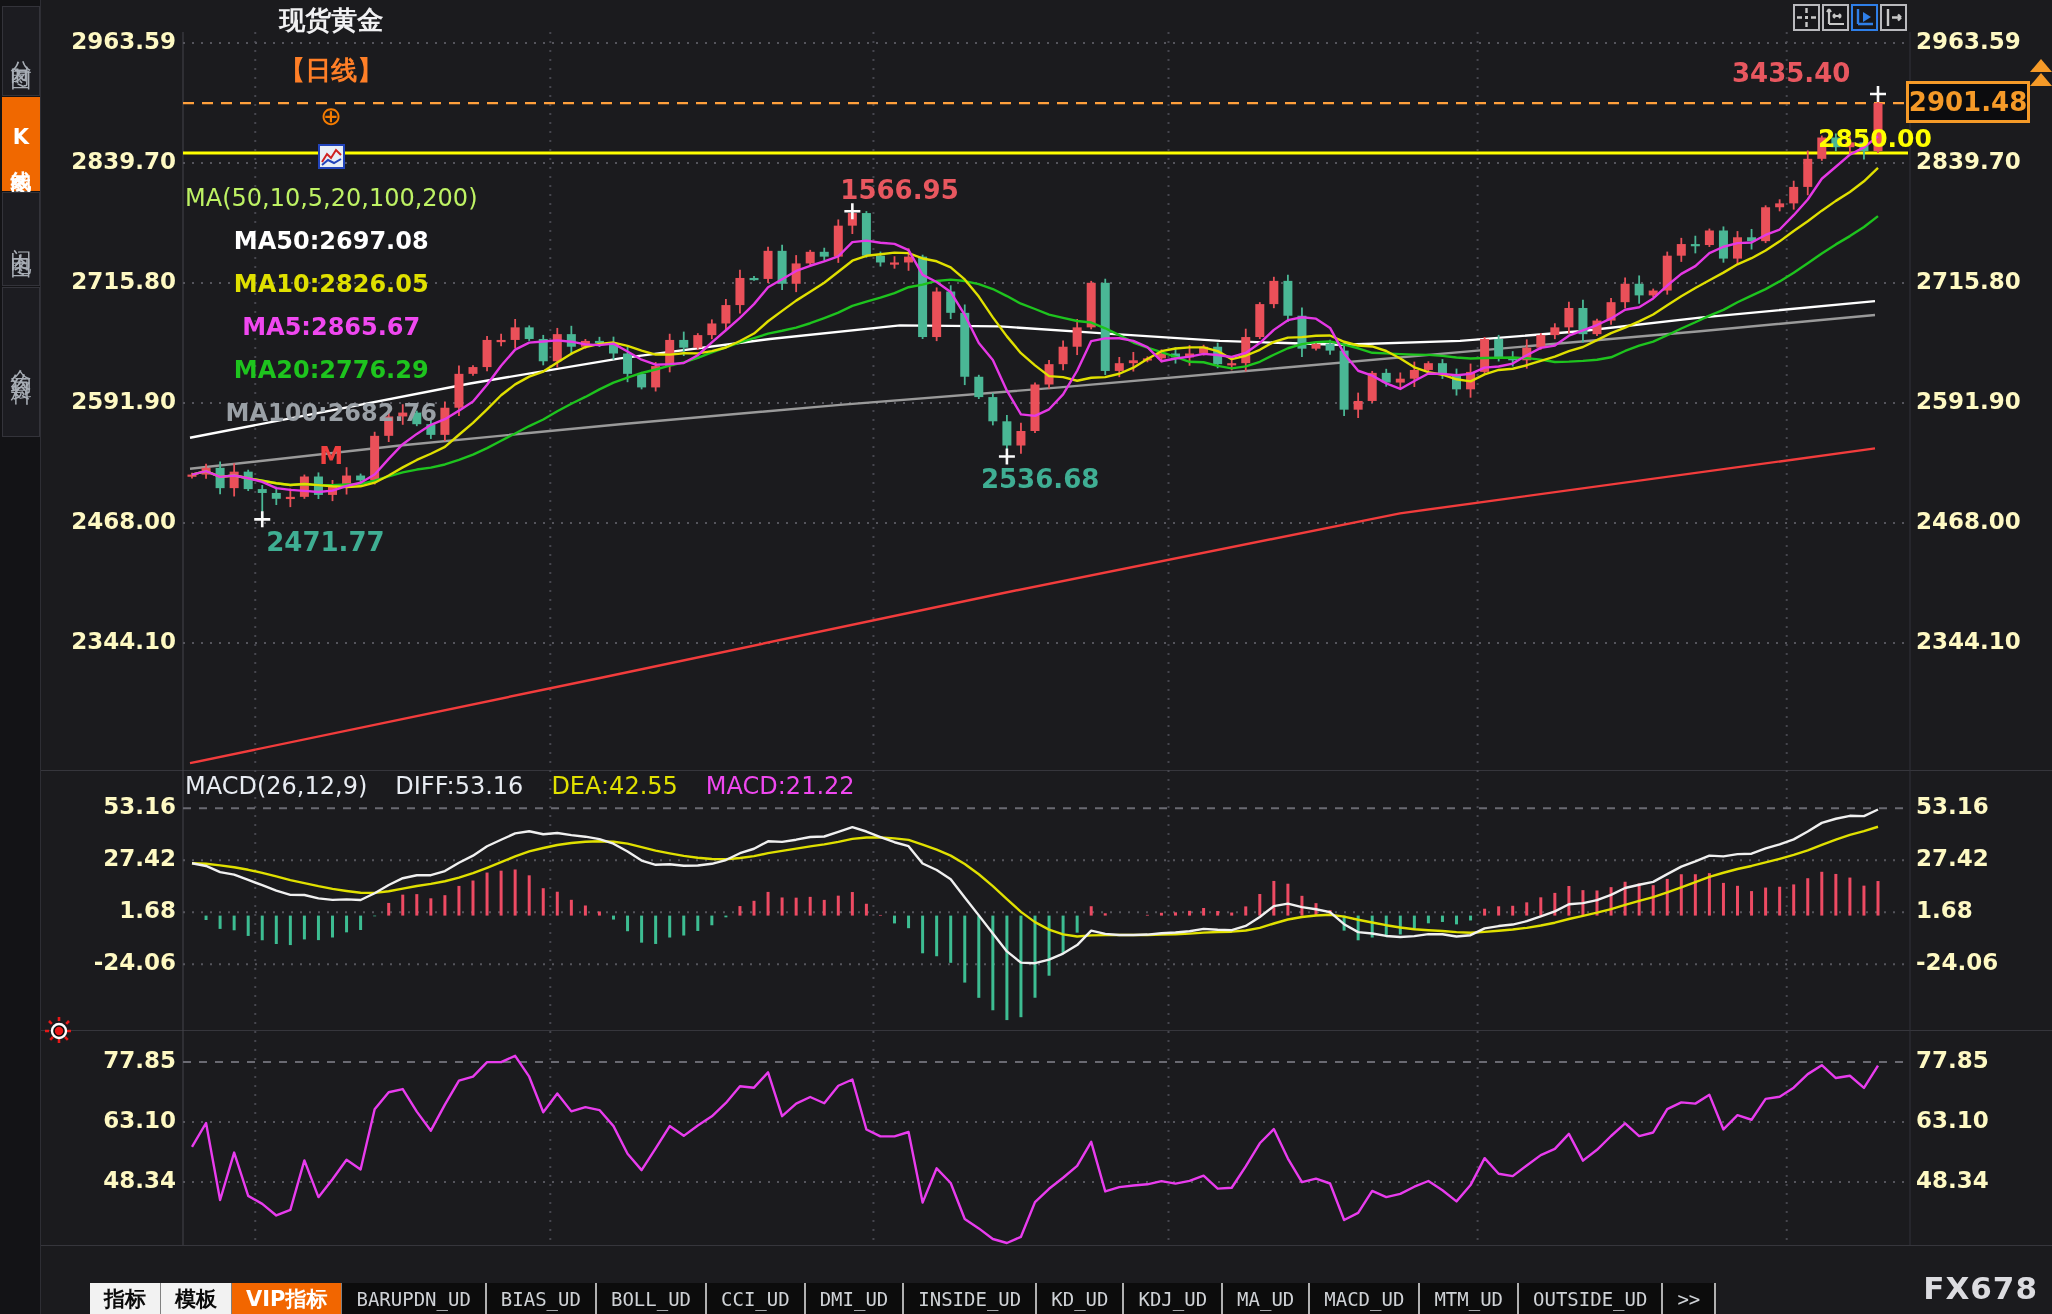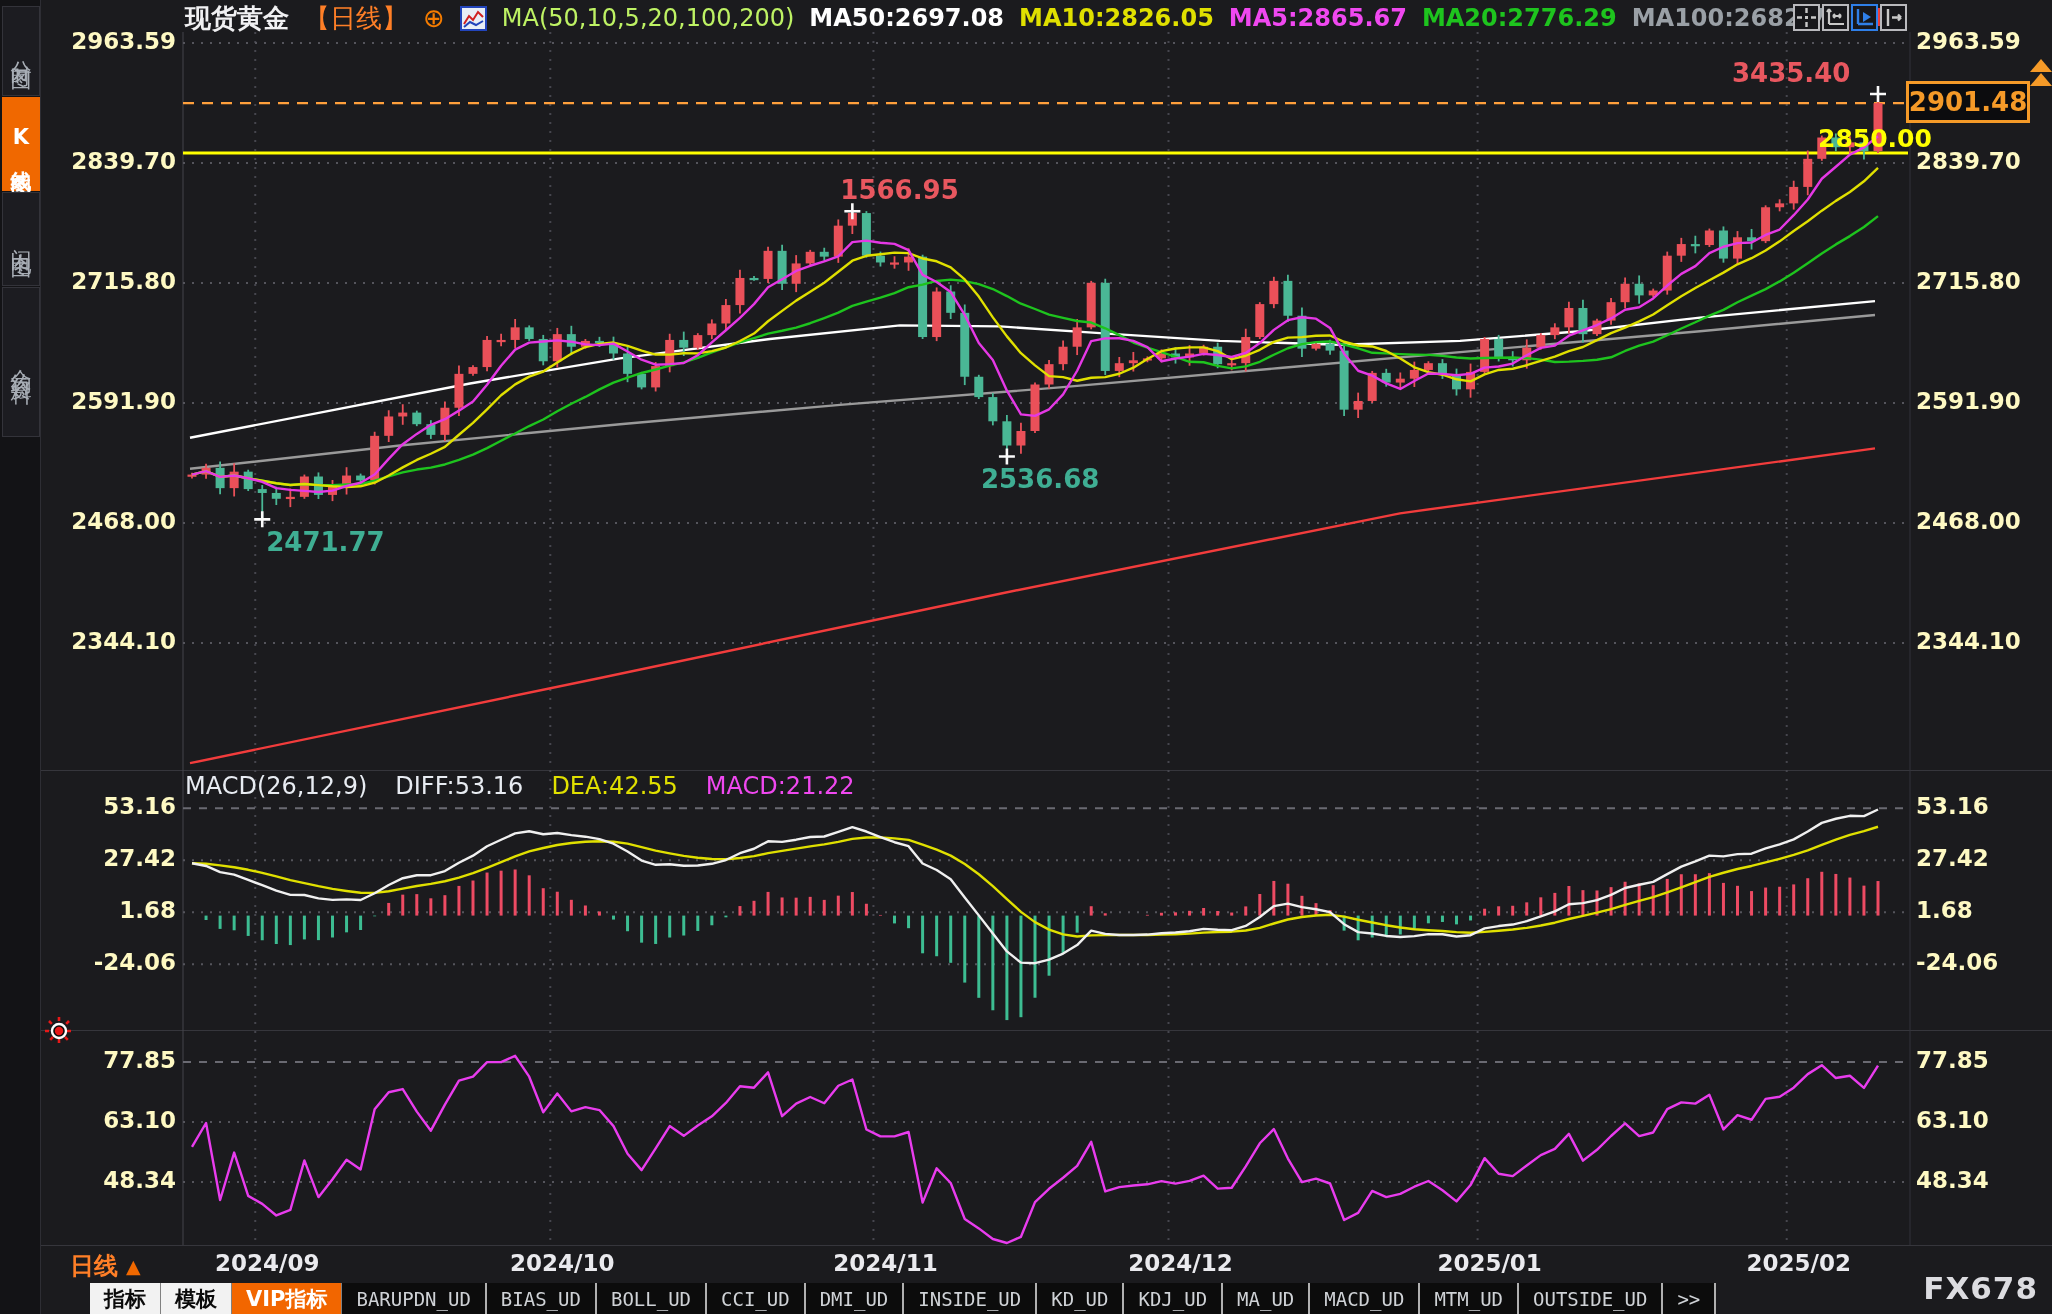--- a/index.html
+++ b/index.html
@@ -5,23 +5,23 @@
   html,body{margin:0;padding:0;background:#151518;width:2052px;height:1314px;overflow:hidden;
     font-family:"DejaVu Sans","Liberation Sans",sans-serif;}
   .app{position:absolute;inset:0;width:2052px;height:1314px;background:#1b1b1e;}
   
   .sidebar{position:absolute;left:0;top:0;width:40px;height:1314px;background:#131316;border-right:1px solid #2e2e34;z-index:6;}
   .side-tab{position:absolute;left:2px;width:36px;writing-mode:vertical-lr;text-orientation:upright;
     display:flex;align-items:center;justify-content:center;background:#1c1c21;border:1px solid #33333a;
     color:#a8aeb6;font-size:21px;letter-spacing:5px;cursor:pointer;}
   .side-tab.active{background:#f06800;color:#ffffff;border-color:#f06800;font-weight:bold;}
   
-  .header{position:absolute;left:185px;top:3px;height:30px;display:flex;align-items:center;gap:15px;z-index:4;white-space:nowrap;}
+  .header{position:absolute;left:185px;top:3px;height:30px;display:flex;align-items:center;gap:15px;z-index:4;white-space:nowrap;flex-direction:column;}
   .sym{color:#f0f0f2;font-size:26px;font-weight:bold;}
-  .period{color:#ff7f27;font-size:26px;font-weight:normal;}
+  .period{color:#ff7f27;font-size:26px;font-weight:bold;}
   .addbtn{color:#f57c00;font-size:26px;line-height:1;cursor:pointer;}
   .chart-ico{display:inline-block;width:27px;height:25px;cursor:pointer;}
   .ma-label{color:#bef264;font-size:24px;}
   .ma{font-size:24px;font-weight:600;}
   
   .tr-icons{position:absolute;left:1793px;top:4px;display:flex;gap:2px;z-index:6;}
   .tr-btn{width:27px;height:27px;background:#17171b;border:2px solid #b9b9bd;box-sizing:border-box;cursor:pointer;display:flex;align-items:center;justify-content:center;}
   .tr-btn.active{border-color:#2f7fe8;}
   
   #chart-svg{position:absolute;left:0;top:0;z-index:1;}
@@ -575,32 +575,20 @@
   <div id="sun-icon">
     <svg width="30" height="30" viewBox="0 0 30 30">
       <g stroke="#e81818" stroke-width="2.6" stroke-dasharray="4 3">
         <path d="M15 1v6 M15 23v6 M1 15h6 M23 15h6 M5 5l4 4 M21 21l4 4 M25 5l-4 4 M9 21l-4 4"></path>
       </g>
       <circle cx="15" cy="15" r="7" fill="#0c0c0c" stroke="#ffffff" stroke-width="2.4"></circle>
       <circle cx="15" cy="15" r="4.2" fill="#e81818"></circle>
     </svg>
   </div>
 
-  <div id="time-axis">
-    <div id="period-chip">
-      <span class="plab">日线</span>
-      <span class="tri">▲</span>
-    </div>
-  <div class="month-lab" style="left: 157.25px;">2024/09</div>
-      <div class="month-lab" style="left: 452.3px;">2024/10</div>
-      <div class="month-lab" style="left: 775.45px;">2024/11</div>
-      <div class="month-lab" style="left: 1070.5px;">2024/12</div>
-      <div class="month-lab" style="left: 1379.6px;">2025/01</div>
-      <div class="month-lab" style="left: 1688.7px;">2025/02</div>
-    </div>
 
   <div id="bottom-bar">
       <div class="btab light">指标</div>
       <div class="btab light">模板</div>
       <div class="btab active">VIP指标</div>
       <div class="btab dark">BARUPDN_UD</div>
       <div class="btab dark">BIAS_UD</div>
       <div class="btab dark">BOLL_UD</div>
       <div class="btab dark">CCI_UD</div>
       <div class="btab dark">DMI_UD</div>

